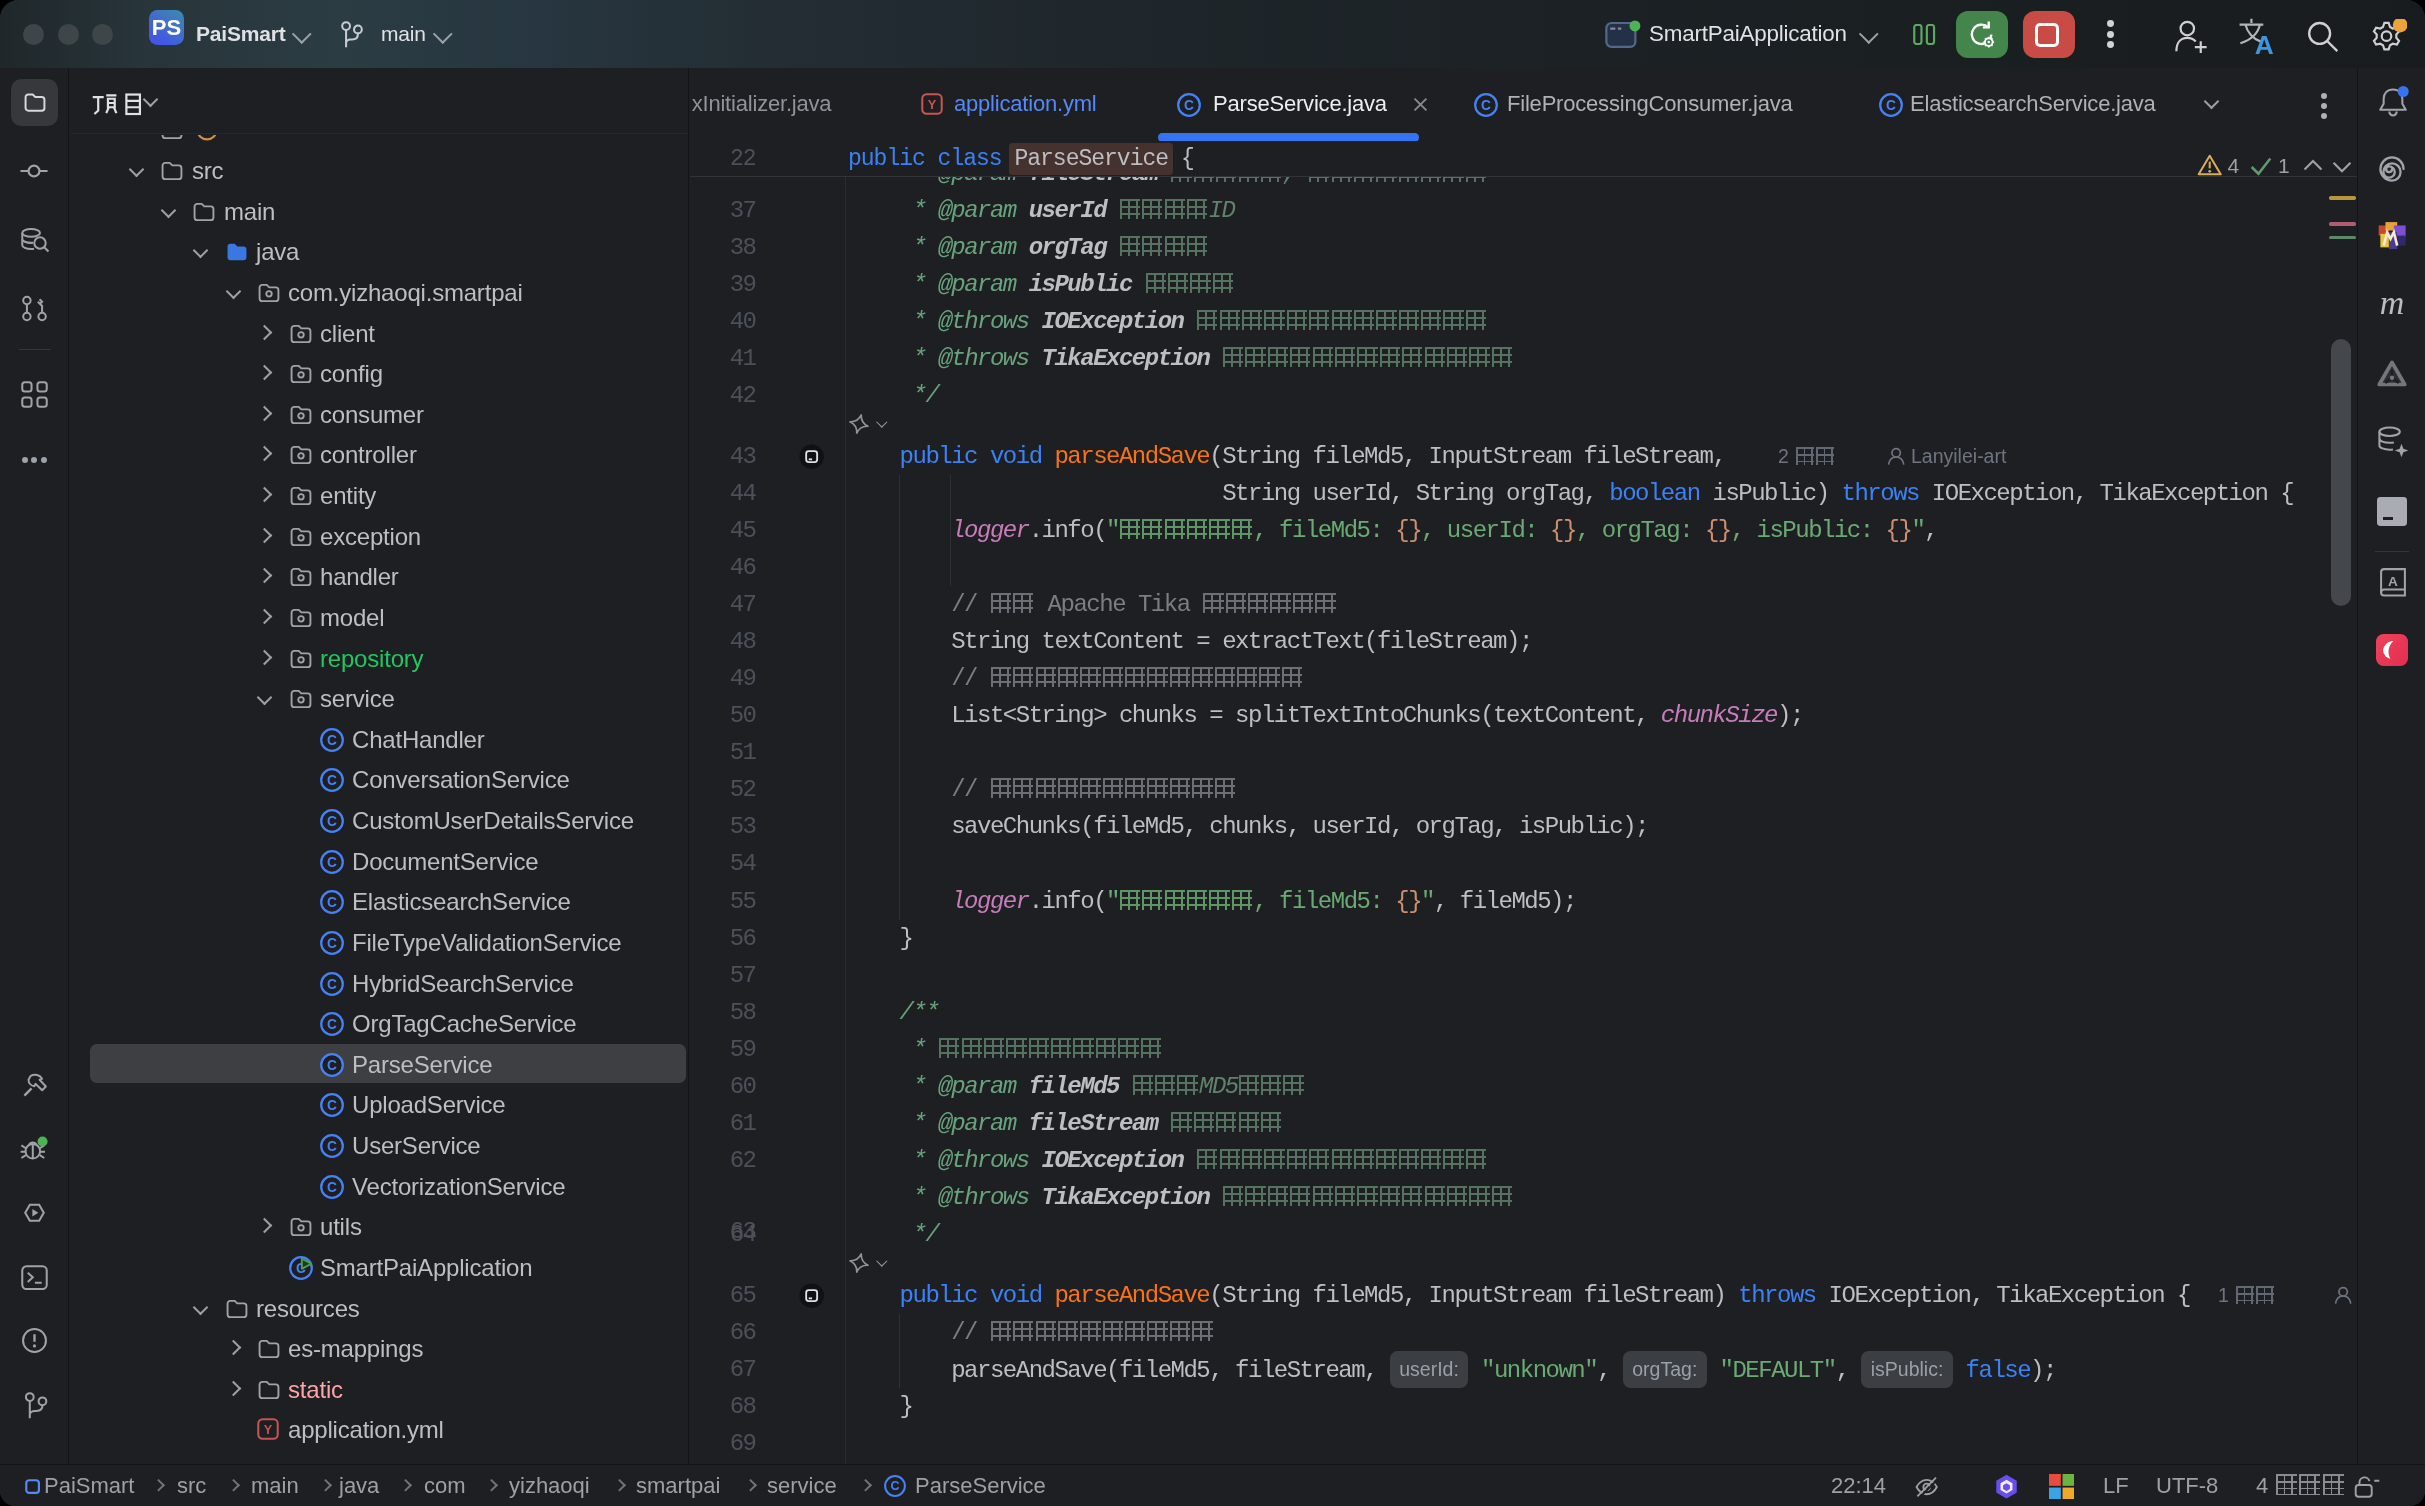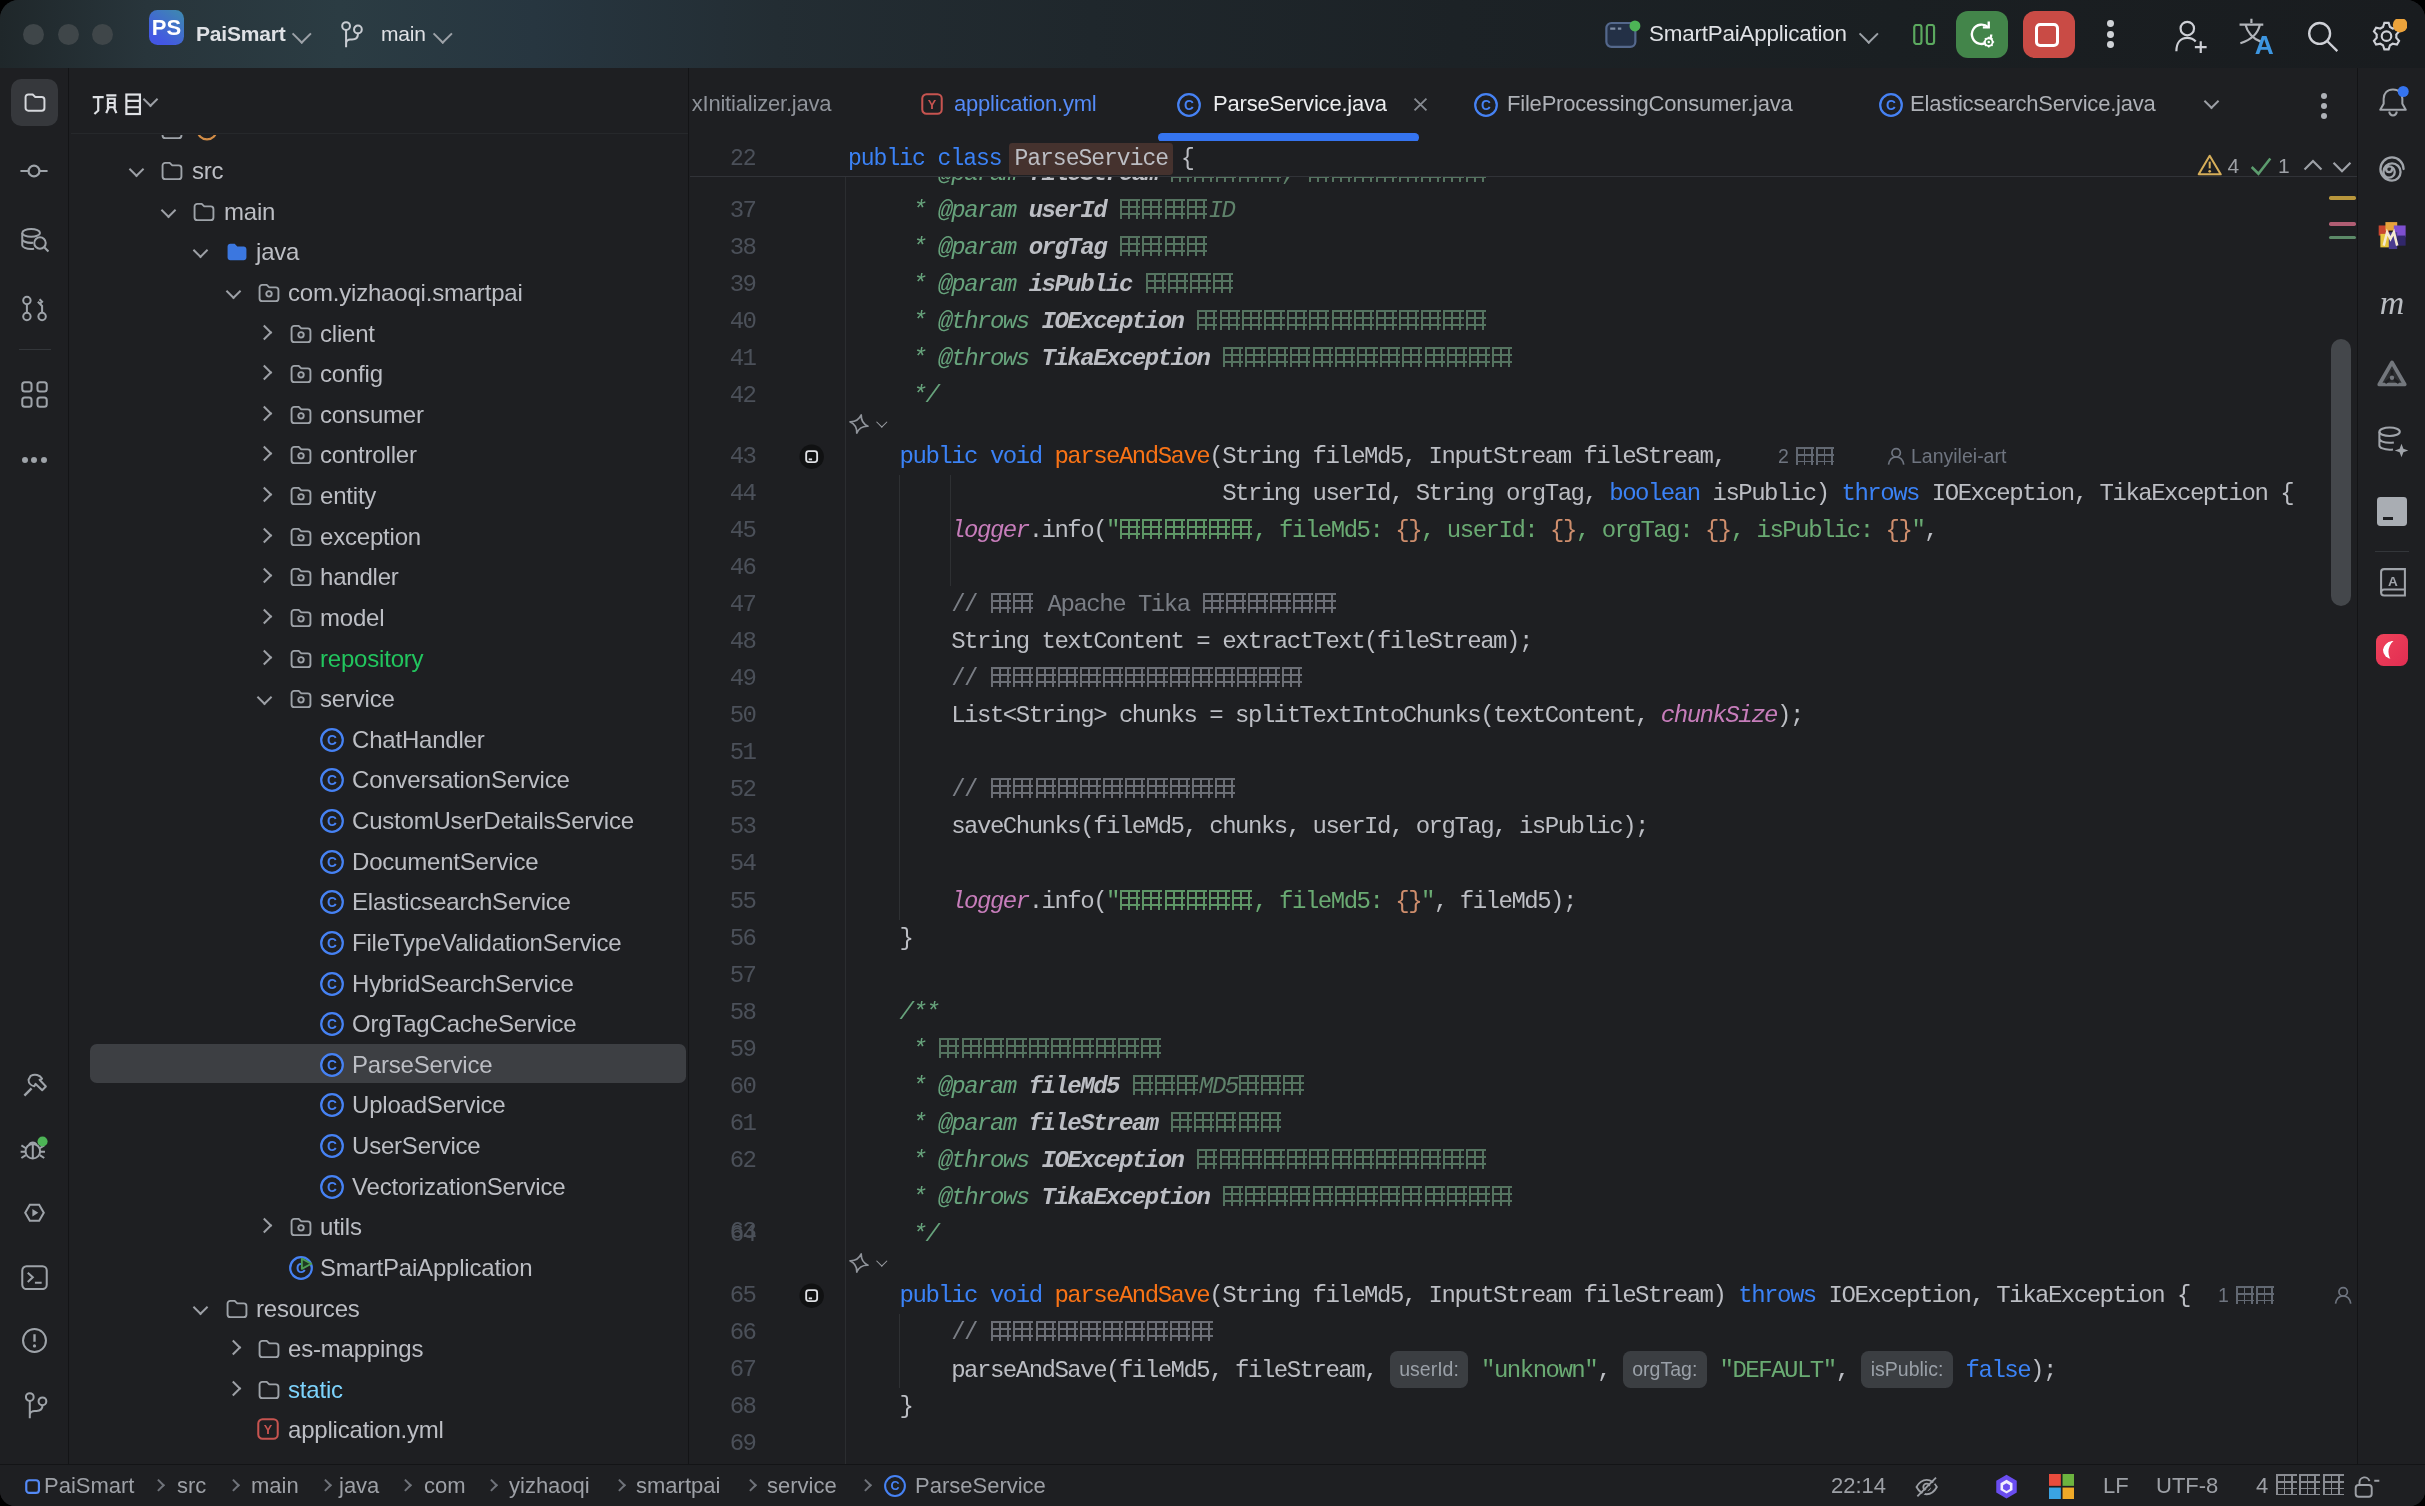--- a/index.html
+++ b/index.html
@@ -413,21 +413,21 @@
         <svg class="abs" style="left:186px;top:8.5px" width="24" height="24" viewBox="0 0 28 27" fill="none">
           <path d="M3 7.2C3 5.4 4.4 4 6.2 4h5.1l3 3h7.5c1.8 0 3.2 1.4 3.2 3.2v9.6c0 1.8-1.4 3.2-3.2 3.2H6.2C4.4 23 3 21.6 3 19.8z" stroke="#9ea3a9" stroke-width="2.2" fill="none"></path>
         </svg>
         <div class="rtxt" style="left:217px;color:#bcbec4">es-mappings</div>
       </div>
 <div class="row" style="top:1301px">
         <div class="tchev cright" style="left:157px;top:14.4px"></div>
         <svg class="abs" style="left:186px;top:8.5px" width="24" height="24" viewBox="0 0 28 27" fill="none">
           <path d="M3 7.2C3 5.4 4.4 4 6.2 4h5.1l3 3h7.5c1.8 0 3.2 1.4 3.2 3.2v9.6c0 1.8-1.4 3.2-3.2 3.2H6.2C4.4 23 3 21.6 3 19.8z" stroke="#9ea3a9" stroke-width="2.2" fill="none"></path>
         </svg>
-        <div class="rtxt" style="left:217px;color:#7dd3fc">static</div>
+        <div class="rtxt" style="left:217px;color:#fca5a5">static</div>
       </div>
 <div class="row" style="top:1341px">
         <svg class="abs" style="left:186px;top:9.3px" width="22" height="22" viewBox="0 0 26 26" fill="none">
           <rect x="1.5" y="1.5" width="23" height="23" rx="5" stroke="#c75450" stroke-width="2.4" fill="none"></rect>
           <text x="13" y="19" font-family="Liberation Sans" font-size="15" font-weight="bold" fill="#c75450" text-anchor="middle">Y</text>
         </svg>
         <div class="rtxt" style="left:217px;color:#bcbec4">application.yml</div>
       </div>
 </div>
 <div class="edit">

